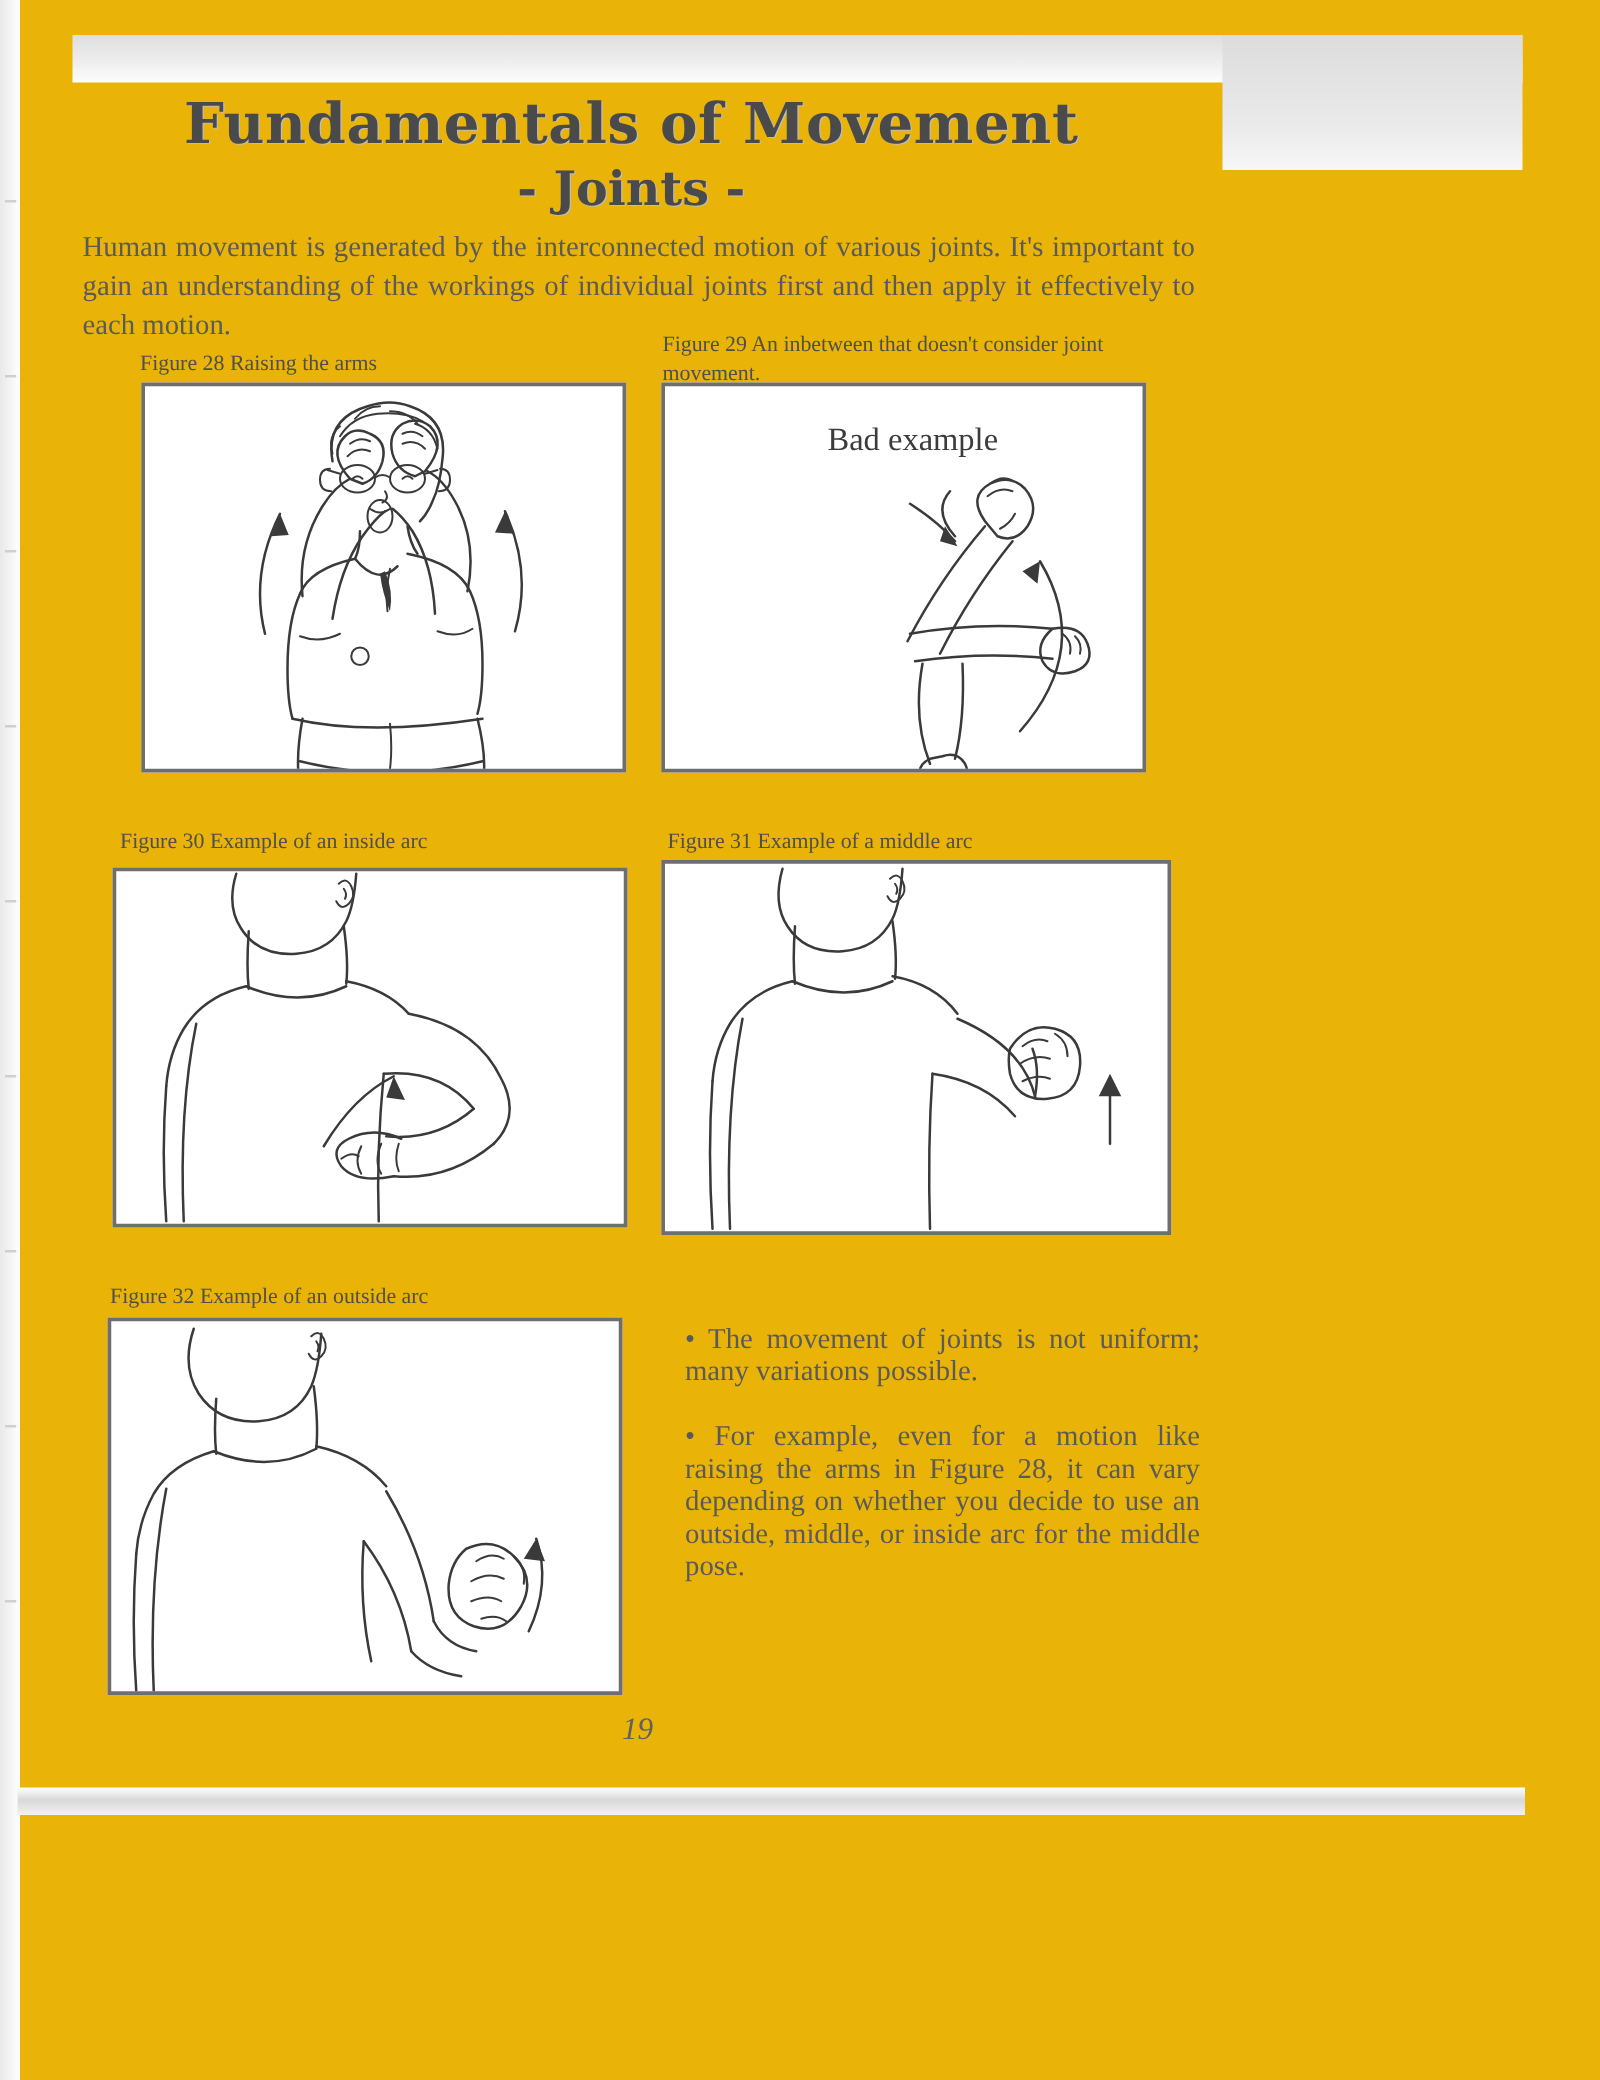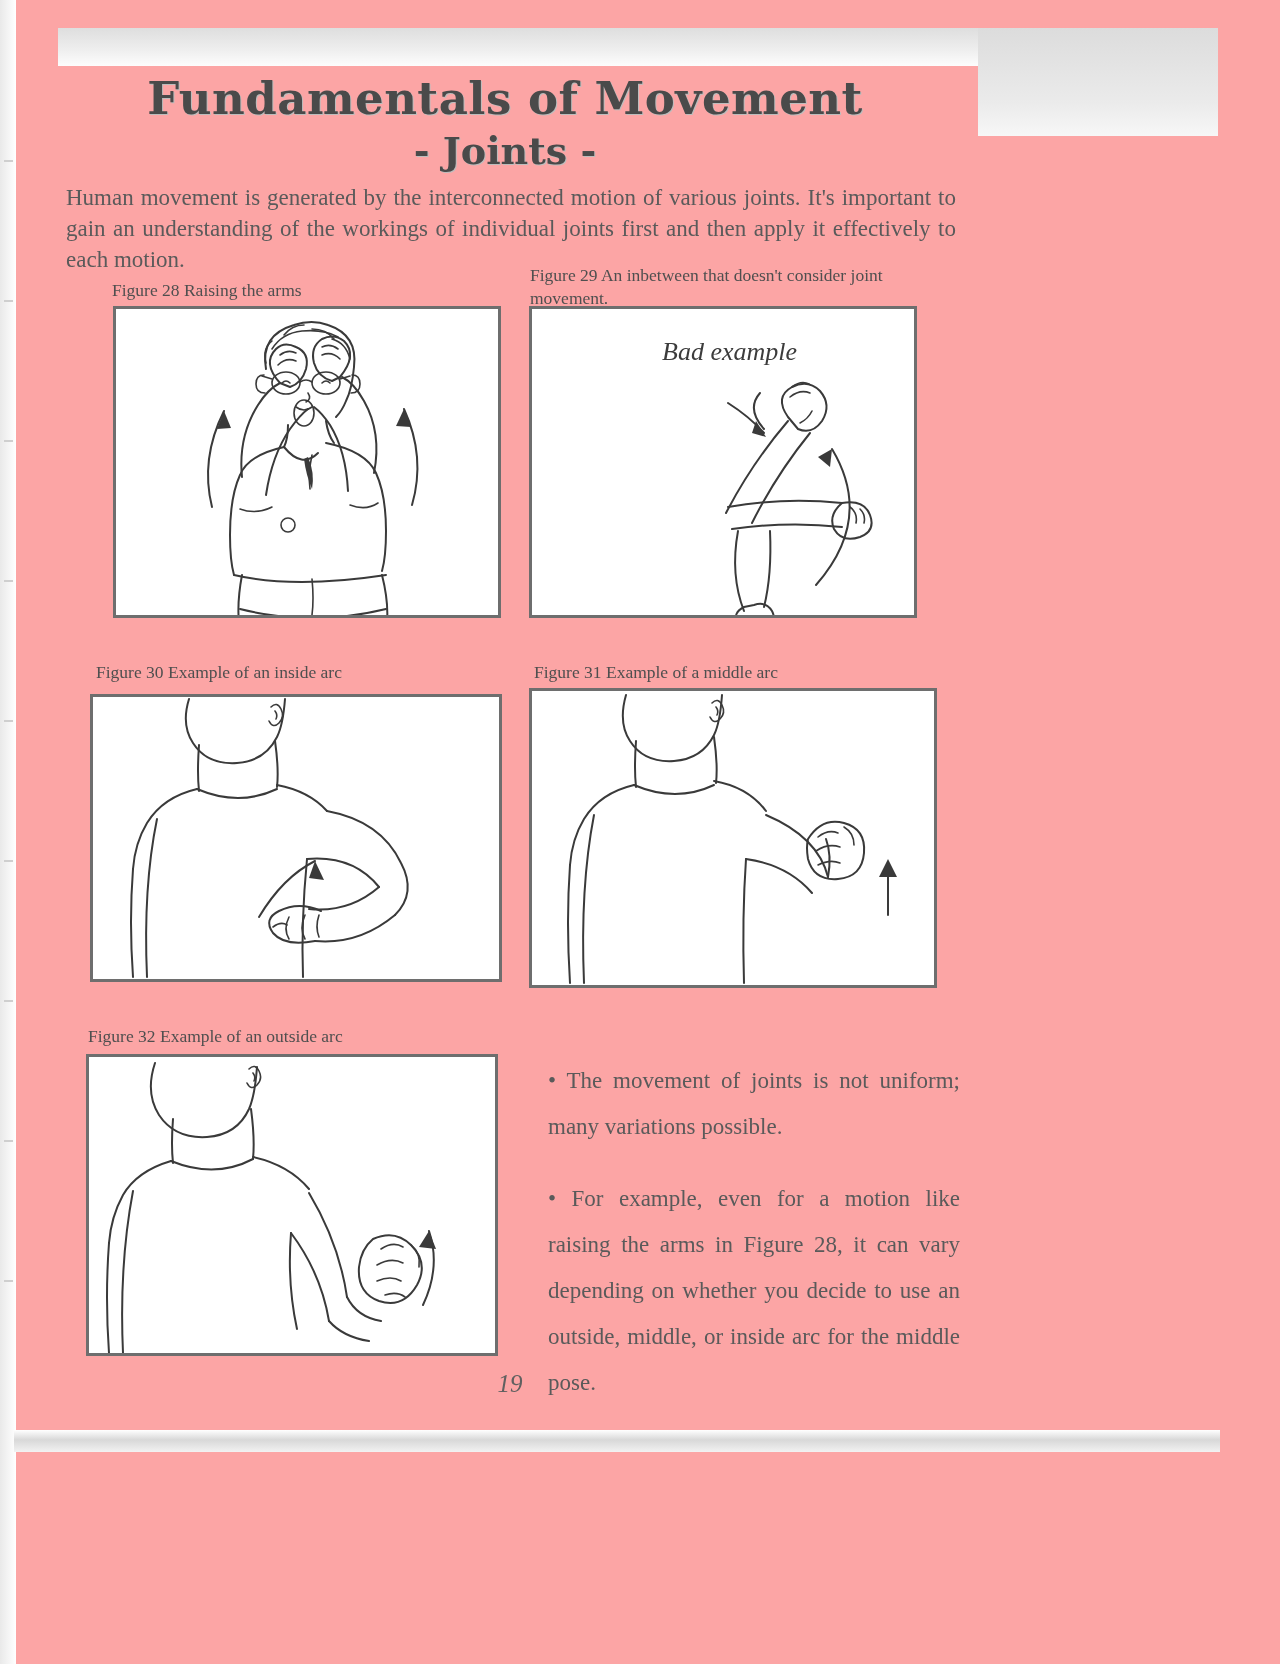--- a/index.html
+++ b/index.html
@@ -14,21 +14,21 @@
     font-family: "Liberation Serif", serif;
     color: #545454;
     overflow: hidden;
   }
 
   
   .page-sheet {
     position: absolute;
     left: 0; top: 0;
     width: 1280px; height: 1664px;
-    background: #fca5a5;
+    background: #eab308;
   }
   .scan-edge-left {
     position: absolute;
     left: 0; top: 0;
     width: 16px; height: 1664px;
     background: linear-gradient(to right, #e9e9e9, #ffffff);
   }
   .scan-band-top {
     position: absolute;
     left: 58px; top: 28px;
@@ -98,21 +98,20 @@
     color: #4f4f4f;
     white-space: nowrap;
   }
 
   
   .fig-box {
     position: absolute;
     border: 3px solid #6e6e6e;
     background: #ffffff;
     box-sizing: border-box;
-    font-style: italic;
   }
   .fig-box svg { display: block; }
 
   
   .fig-text {
     position: absolute;
     font-family: "Liberation Serif", serif;
     color: #3c3c3c;
   }
   .bad-example {
@@ -123,21 +122,21 @@
     line-height: 33px;
     width: 180px;
   }
 
   
   .bullets {
     position: absolute;
     left: 548px; top: 1058px;
     width: 412px;
     font-size: 23px;
-    line-height: 46px;
+    line-height: 26px;
     color: #5a5a5a;
   }
   .bullets p { margin: 0 0 26px 0; text-align: justify; }
   .bullets p:last-child { margin-bottom: 0; }
 
   
   .page-number {
     position: absolute;
     left: 440px; top: 1370px;
     width: 140px;

